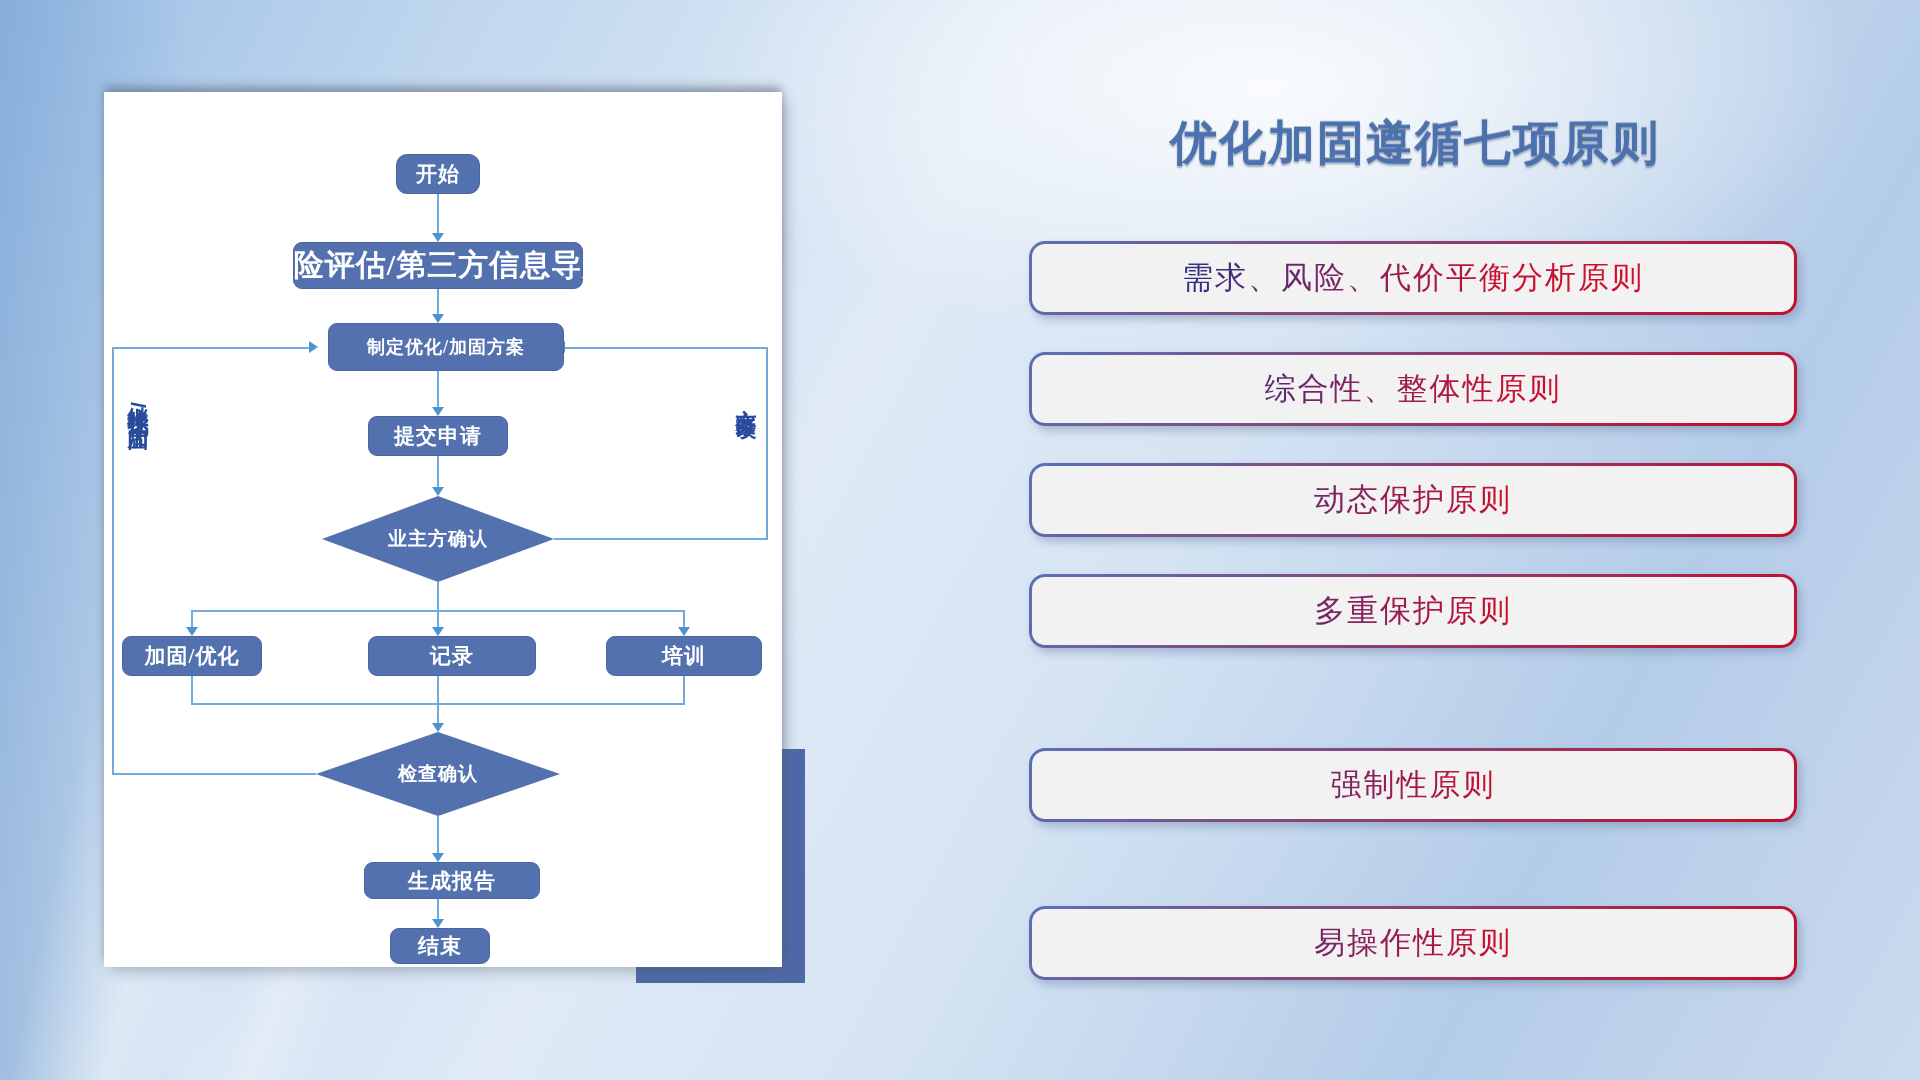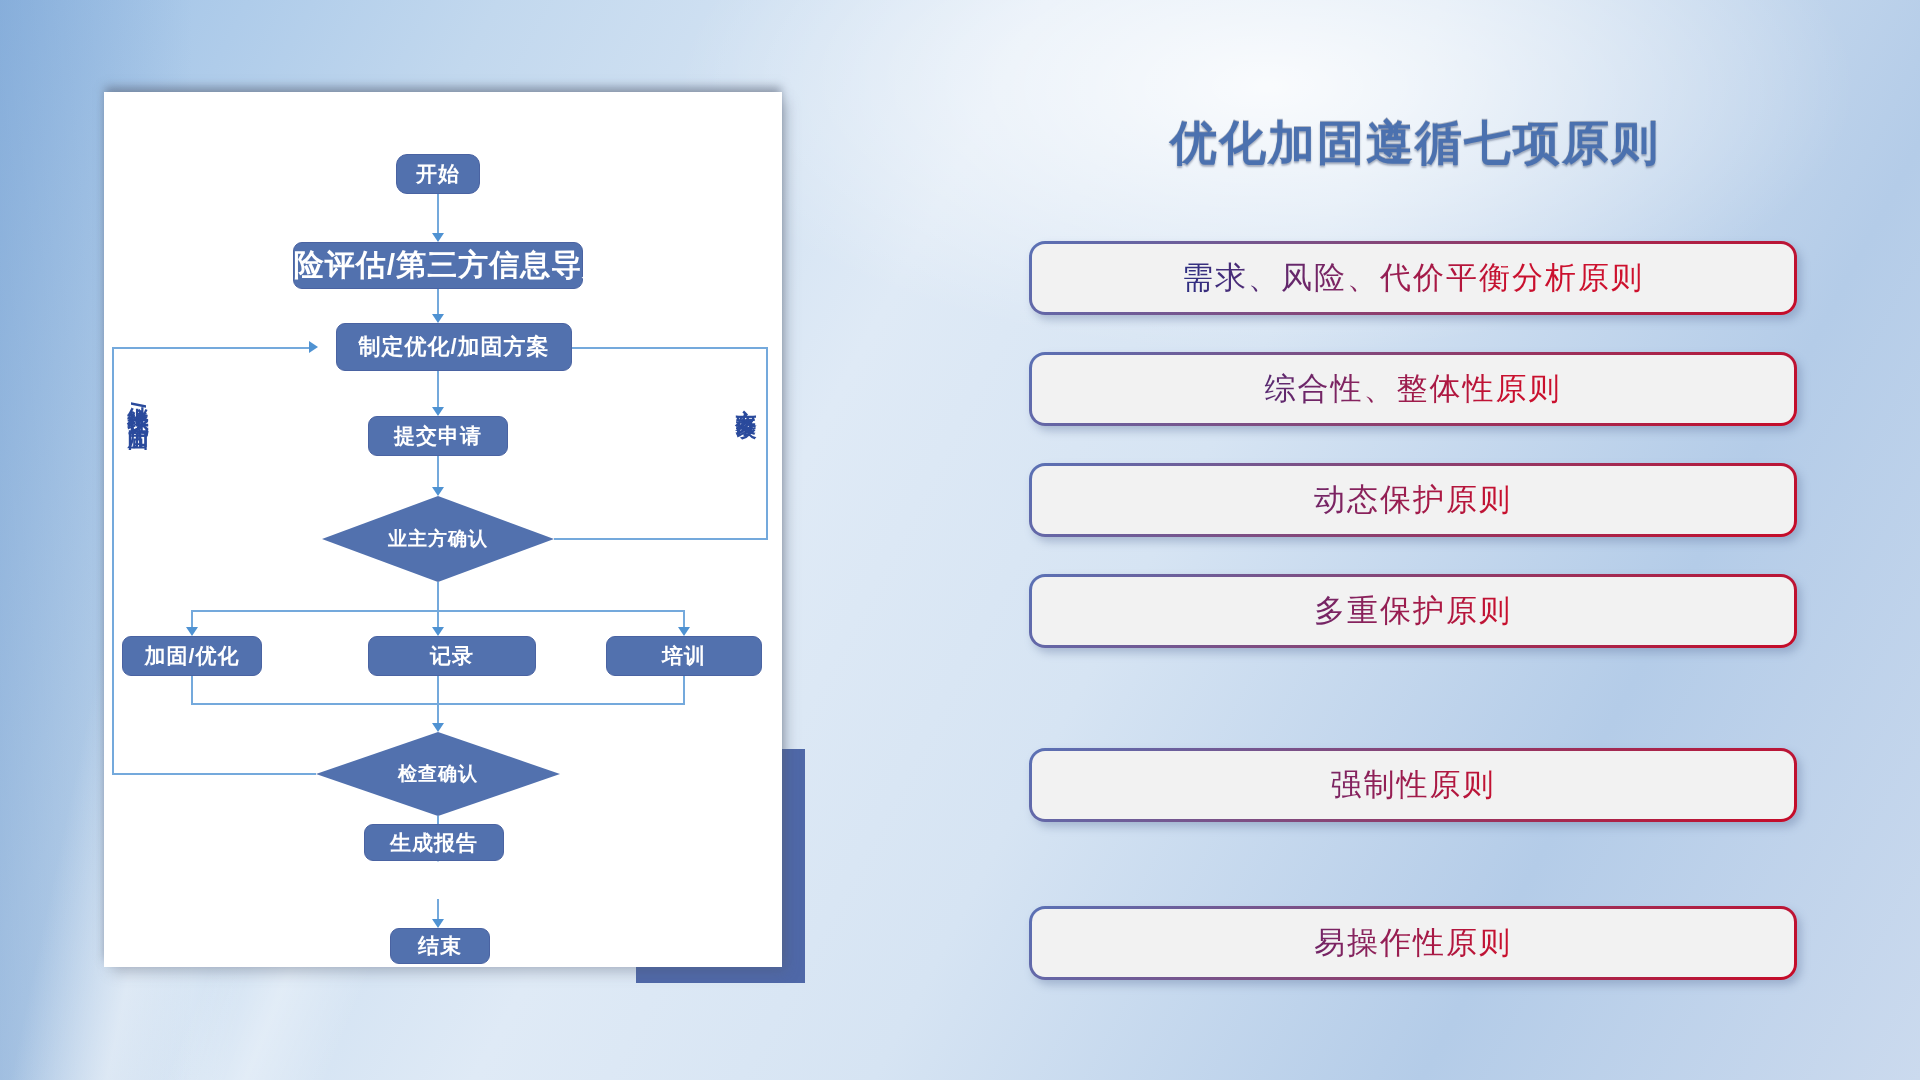--- a/index.html
+++ b/index.html
@@ -22,21 +22,21 @@
     background:var(--card-accent-rect,#4f68a8);
   }
   .card{
     position:absolute;left:104px;top:92px;width:678px;height:875px;background:#ffffff;
     box-shadow:0 -6px 9px -1px rgba(85,95,115,.55), 6px 7px 13px -2px rgba(85,95,115,.35);
   }
   .flow{position:absolute;inset:0;}
   .node{
     position:absolute;box-sizing:border-box;display:flex;align-items:center;justify-content:center;
     background:var(--node-fill,#5271ae);border:1px solid #4a63a2;border-radius:9px;
-    color:var(--node-text,#ffffff);font-weight:700;font-size:21px;letter-spacing:1px;white-space:nowrap;
+    color:var(--node-text,#ffffff);font-weight:700;font-size:21px;letter-spacing:1px;white-space:nowrap;font-family:Liberation Serif, serif;
   }
   .diamond{
     position:absolute;display:flex;align-items:center;justify-content:center;
     background:var(--node-fill,#5271ae);clip-path:polygon(50% 0,100% 50%,50% 100%,0 50%);
     color:var(--node-text,#ffffff);font-weight:700;font-size:19px;letter-spacing:1px;white-space:nowrap;
   }
   .ln{position:absolute;background:var(--connector,#74a9dc);}
   .ad{position:absolute;width:0;height:0;border-left:6px solid transparent;border-right:6px solid transparent;border-top:9px solid var(--arrow,#4f92d2);}
   .ar{position:absolute;width:0;height:0;border-top:6px solid transparent;border-bottom:6px solid transparent;border-left:9px solid var(--arrow,#4f92d2);}
   .al{position:absolute;width:0;height:0;border-top:6px solid transparent;border-bottom:6px solid transparent;border-right:9px solid var(--arrow,#4f92d2);}
@@ -118,33 +118,33 @@
       <div class="ln" style="left:333px;top:724px;width:2px;height:38px"></div>
       <div class="ad" style="left:328px;top:761px"></div>
 
       <div class="ln" style="left:333px;top:807px;width:2px;height:21px"></div>
       <div class="ad" style="left:328px;top:827px"></div>
 
       <div class="node" style="left:292px;top:62px;width:84px;height:40px;border-radius:11px">开始</div>
 
       <div class="node" style="left:189px;top:150px;width:290px;height:47px;font-size:30px">风险评估/第三方信息导入</div>
 
-      <div class="node" style="left:232px;top:231px;width:236px;height:48px;font-size:22px">制定优化/加固方案</div>
+      <div class="node" style="left:224px;top:231px;width:236px;height:48px;font-size:18px">制定优化/加固方案</div>
 
       <div class="node" style="left:264px;top:324px;width:140px;height:40px">提交申请</div>
 
       <div class="diamond" style="left:218px;top:404px;width:232px;height:86px">业主方确认</div>
 
       <div class="node" style="left:18px;top:544px;width:140px;height:40px">加固/优化</div>
       <div class="node" style="left:264px;top:544px;width:168px;height:40px">记录</div>
       <div class="node" style="left:502px;top:544px;width:156px;height:40px">培训</div>
 
       <div class="diamond" style="left:212px;top:640px;width:244px;height:84px">检查确认</div>
 
-      <div class="node" style="left:260px;top:732px;width:140px;height:37px">生成报告</div>
+      <div class="node" style="left:260px;top:770px;width:176px;height:37px">生成报告</div>
 
       <div class="node" style="left:286px;top:836px;width:100px;height:36px">结束</div>
     </div>
   </div>
 
   <h1 class="panel-title">优化加固遵循七项原则</h1>
 
   <div class="principle" style="top:241px">
     <div class="principle-inner">
       <div class="principle-text">需求、风险、代价平衡分析原则</div>

